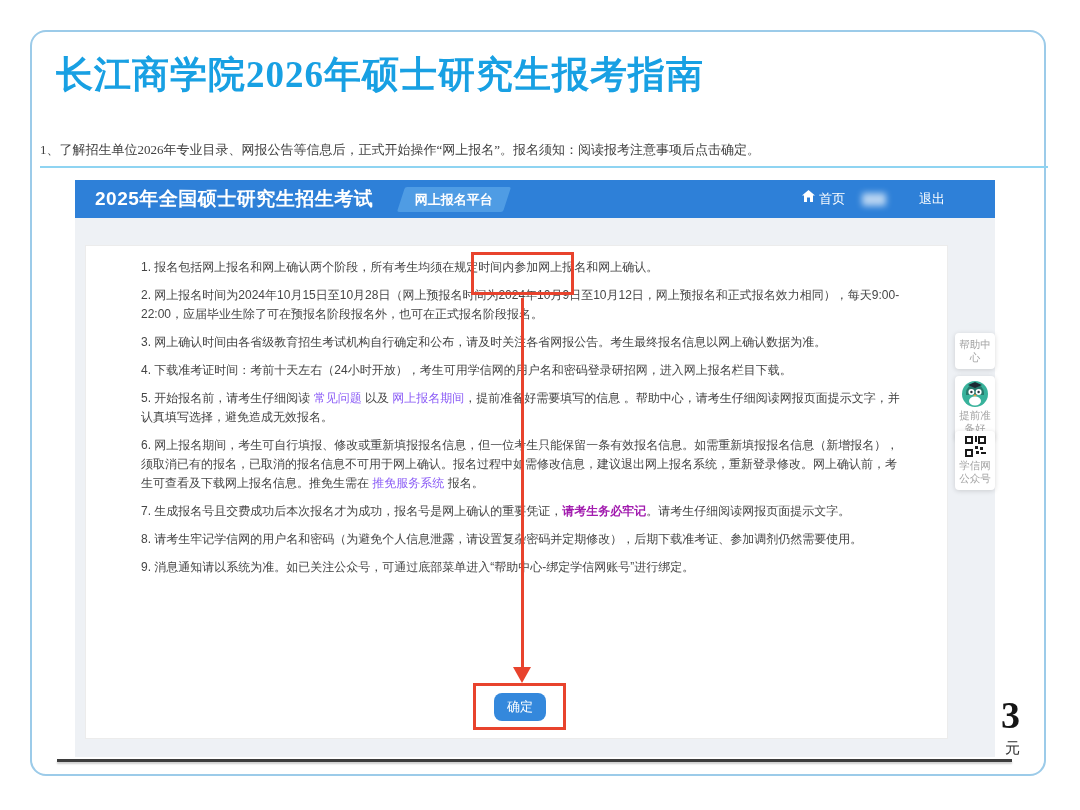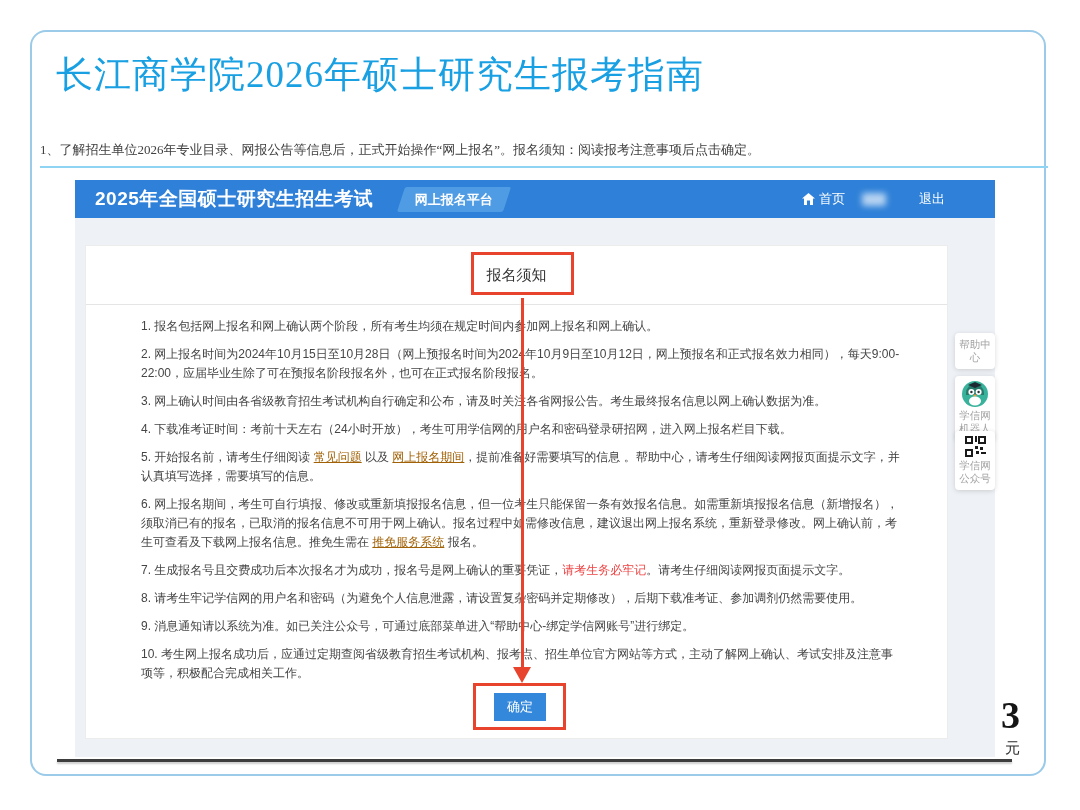--- a/index.html
+++ b/index.html
@@ -4,56 +4,56 @@
 <style>
   * { margin:0; padding:0; box-sizing:border-box; }
   html,body { background:#fff; }
   .stage { position:relative; width:1080px; height:810px; background:#ffffff;
            font-family:"Liberation Sans", sans-serif; overflow:hidden; }
 
   .outer-border { position:absolute; left:30px; top:30px; width:1016px; height:746px;
                   border:2px solid #9ccbe9; border-radius:16px; }
 
   .doc-title { position:absolute; left:56px; top:50px; width:900px;
-               font-family:"Liberation Serif", serif; font-weight:normal;
+               font-family:"Liberation Serif", serif; font-weight:bold;
                font-size:37px; letter-spacing:1px; color:#18a0e3; }
 
   .doc-intro { position:absolute; left:40px; top:141px; width:1008px;
                font-family:"Liberation Serif", serif; font-size:13px; color:#404040;
                padding-bottom:7px; border-bottom:2px solid #8fd4f2; white-space:nowrap; }
 
   
   .shot { position:absolute; left:75px; top:180px; width:920px; height:580px; }
   .shot-header { position:relative; height:38px; background:#2e80d8; display:flex;
                  align-items:center; padding-left:20px; }
   .site-title { color:#fff; font-size:19px; font-weight:bold; letter-spacing:0.5px; }
   .badge { margin-left:28px; height:25px; background:#4f9ce4; transform:skewX(-18deg);
            display:flex; align-items:center; padding:0 14px; border-radius:2px; }
   .badge span { transform:skewX(18deg); color:#fff; font-size:13px; font-weight:bold; }
   .shot-nav { position:absolute; right:50px; top:0; height:38px; display:flex;
               align-items:center; color:#fff; font-size:13px; }
-  .nav-item { display:flex; align-items:center; gap:4px; cursor:pointer; }
+  .nav-item { display:flex; align-items:flex-start; gap:4px; cursor:pointer; }
   .blur-box { width:24px; height:13px; margin:0 33px 0 17px;
               background:rgba(255,255,255,0.65); border-radius:2px; filter:blur(3px); }
 
   .shot-body { position:relative; height:539px; background:#eef1f5; }
 
   .panel { position:absolute; left:10px; top:27px; width:863px; height:494px;
            background:#fff; border:1px solid #ececec; }
   .panel-head { height:59px; border-bottom:1px solid #e5e5e5; display:flex;
                 align-items:center; justify-content:center; font-size:15px; color:#333; }
   .notice-list { padding:12px 45px 0 55px; font-size:12px; line-height:19px; color:#454545; }
   .notice-item { margin-bottom:9px; }
   .run-n { color:#454545; }
-  .run-l { color:#a16207; cursor:pointer;text-decoration:underline; }
+  .run-l { color:#8b5cf6; cursor:pointer; }
   .run-o { color:#404040; }
-  .run-r { color:#ef4444; }
+  .run-r { color:#a21caf;font-weight:bold; }
 
   .confirm { position:absolute; left:408px; top:447px; width:52px; height:28px;
-             background:#3488dc; border:none; border-radius:0; color:#fff;
+             background:#3488dc; border:none; border-radius:8px; color:#fff;
              font-size:13px; font-family:"Liberation Sans", sans-serif; cursor:pointer; }
 
   
   .card { position:absolute; left:955px; width:40px; background:#fff; border-radius:4px;
           box-shadow:0 1px 5px rgba(0,0,0,0.15); text-align:center; padding:5px 1px;
           font-size:10.5px; line-height:13px; color:#a3a3a3; cursor:pointer; }
   .card-help  { top:333px; }
   .card-robot { top:376px; }
   .card-qr    { top:431px; }
   .card .glyph { display:block; margin:0 auto 2px auto; }
@@ -102,34 +102,30 @@
         </span>
         <span class="blur-box"></span>
         <span class="nav-item">
           <span>退出</span>
         </span>
       </div>
     </div>
 
     <div class="shot-body">
       <div class="panel">
-        <div class="panel-head">
-          <span>报名须知</span>
-        </div>
         <div class="notice-list" id="notice-list">
             <p class="notice-item"><span class="run-n">1. 报名包括网上报名和网上确认两个阶段，所有考生均须在规定时间内参加网上报名和网上确认。</span></p>
             <p class="notice-item"><span class="run-n">2. 网上报名时间为2024年10月15日至10月28日（网上预报名时间为2024年10月9日至10月12日，网上预报名和正式报名效力相同），每天9:00-22:00，应届毕业生除了可在预报名阶段报名外，也可在正式报名阶段报名。</span></p>
             <p class="notice-item"><span class="run-n">3. 网上确认时间由各省级教育招生考试机构自行确定和公布，请及时关注各省网报公告。考生最终报名信息以网上确认数据为准。</span></p>
             <p class="notice-item"><span class="run-n">4. 下载准考证时间：考前十天左右（24小时开放），考生可用学信网的用户名和密码登录研招网，进入网上报名栏目下载。</span></p>
-            <p class="notice-item"><span class="run-n">5. 开始报名前，请考生仔细阅读 </span><span class="run-l">常见问题</span><span class="run-n"> 以及 </span><span class="run-l">网上报名期间</span><span class="run-n">，提前准备好</span><span class="run-o">需要填写的信息</span><span class="run-n"> 。帮助中心，</span><span class="run-o">请考生仔细阅读网报页面提示文字，并认真填写选择</span><span class="run-n">，需要填写的信息。</span></p>
+            <p class="notice-item"><span class="run-n">5. 开始报名前，请考生仔细阅读 </span><span class="run-l">常见问题</span><span class="run-n"> 以及 </span><span class="run-l">网上报名期间</span><span class="run-n">，提前准备好</span><span class="run-o">需要填写的信息</span><span class="run-n"> 。帮助中心，</span><span class="run-o">请考生仔细阅读网报页面提示文字，并认真填写选择</span><span class="run-n">，避免造成无效报名。</span></p>
             <p class="notice-item"><span class="run-n">6. 网上报名期间，考生可自行填报、修改或重新填报报名信息，但一位考生只能保留一条有效报名信息。如需重新填报报名信息（新增报名），须取消已有的报名，已取消的报名信息不可用于网上确认。报名过程中如需修改信息，建议退出网上报名系统，重新登录修改。网上确认前，考生可查看及下载网上报名信息。推免生需在 </span><span class="run-l">推免服务系统</span><span class="run-n"> 报名。</span></p>
             <p class="notice-item"><span class="run-n">7. 生成报名号且交费成功后本次报名才为成功，报名号是网上确认的重要凭证，</span><span class="run-r">请考生务必牢记</span><span class="run-n">。请考生仔细阅读网报页面提示文字。</span></p>
             <p class="notice-item"><span class="run-n">8. 请考生牢记学信网的用户名和密码（为避免个人信息泄露，请设置复杂密码并定期修改），后期下载准考证、参加调剂仍然需要使用。</span></p>
             <p class="notice-item"><span class="run-n">9. 消息通知请以系统为准。如已关注公众号，可通过底部菜单进入“帮助中心-绑定学信网账号”进行绑定。</span></p>
-            <p class="notice-item"><span class="run-n">10. 考生网上报名成功后，应通过定期查阅省级教育招生考试机构、报考点、招生单位官方网站等方式，主动了解网上确认、考试安排及注意事项等，积极配合完成相关工作。</span></p>
           </div>
         <button class="confirm">确定</button>
       </div>
     </div>
   </div>
 
   <div class="card card-help">
     <span>帮助中心</span>
   </div>
 
@@ -138,21 +134,21 @@
       <circle cx="13" cy="13" r="13" fill="#38b29b"></circle>
       <path d="M4 12 a9 9 0 0 1 18 0 v2 h-18 z" fill="#27796b"></path>
       <polygon points="13,1 20,4 13,7 6,4" fill="#1d2a33"></polygon>
       <circle cx="9.4" cy="11" r="3" fill="#ffffff"></circle>
         <circle cx="16.6" cy="11" r="3" fill="#ffffff"></circle>
       <circle cx="9.4" cy="11" r="1.2" fill="#26323a"></circle>
         <circle cx="16.6" cy="11" r="1.2" fill="#26323a"></circle>
       <polygon points="13,13 15,15.2 11,15.2" fill="#f2a23c"></polygon>
       <ellipse cx="13" cy="20" rx="6" ry="4.6" fill="#ffffff"></ellipse>
     </svg>
-    <span>学信网机器人</span>
+    <span>提前准备好</span>
   </div>
 
   <div class="card card-qr">
     <svg class="glyph" width="21" height="21" viewBox="0 0 21 21">
       <g fill="#1a1a1a">
         <path d="M0 0h8v8h-8z M2 2v4h4v-4z"></path>
         <path d="M13 0h8v8h-8z M15 2v4h4v-4z"></path>
         <path d="M0 13h8v8h-8z M2 15v4h4v-4z"></path>
         <rect x="10" y="10" width="3" height="3"></rect>
         <rect x="15" y="11" width="3" height="3"></rect>

